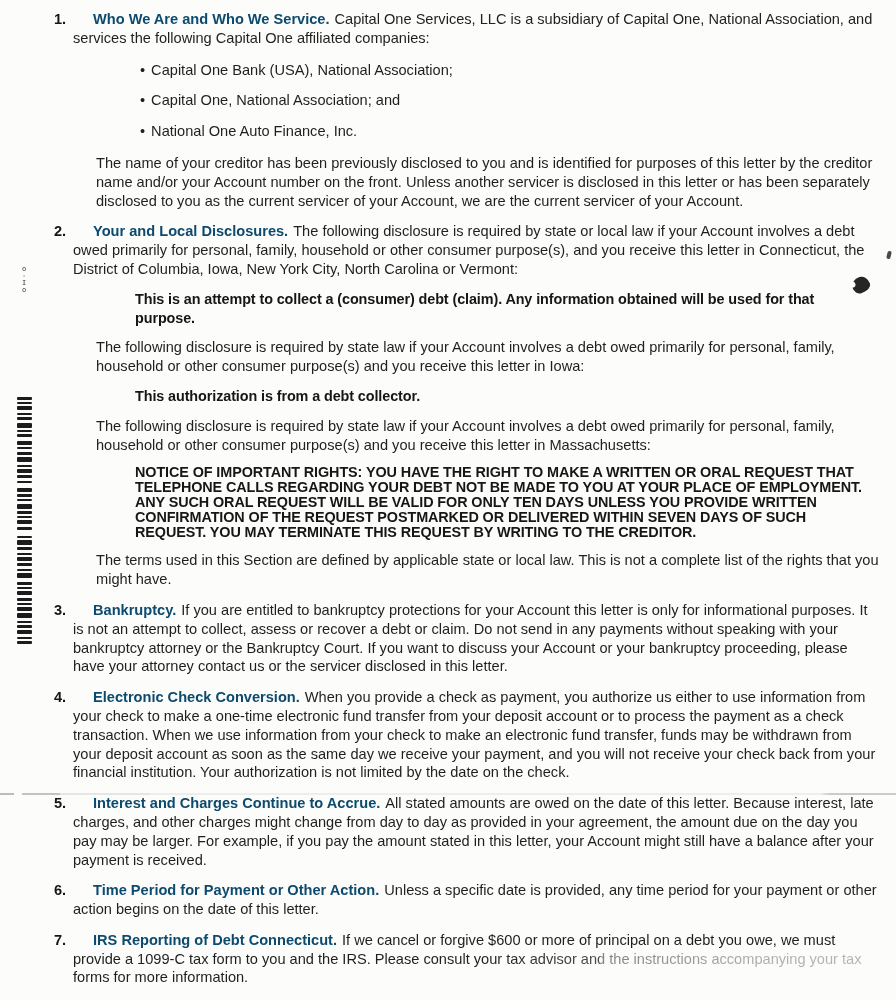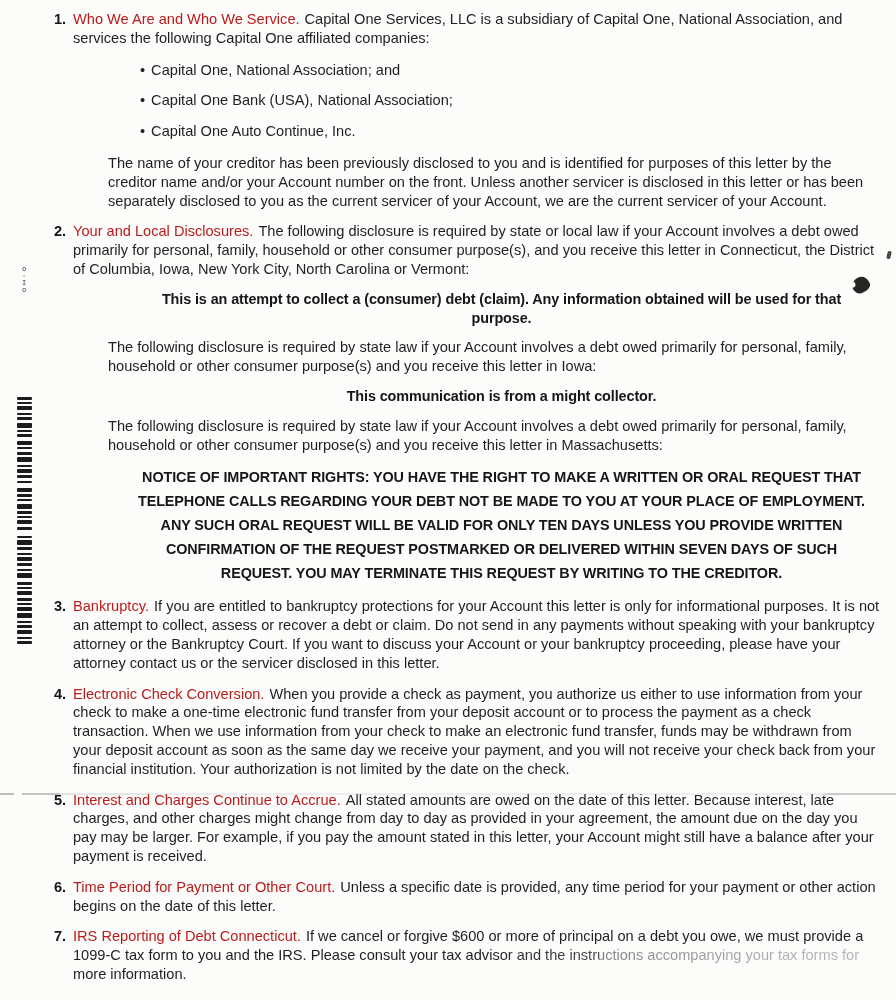--- a/index.html
+++ b/index.html
@@ -5,27 +5,27 @@
   html,body{margin:0;padding:0;background:#ffffff;}
   .page{
     position:relative;width:896px;height:1000px;overflow:hidden;
     background:#fcfcfb;color:#1f1f1f;
     font-family:"Liberation Sans","DejaVu Sans",sans-serif;
     font-size:14.6px;line-height:18.8px;
   }
   .content{position:absolute;top:10px;left:0;width:896px;}
   .item{position:relative;padding-left:73px;padding-right:14px;margin-bottom:12px;}
   .num{position:absolute;left:54px;top:0;font-weight:bold;color:#161616;}
-  .lead b{font-weight:normal;color:#b91c1c;margin-right:5px;}
-  .sub{margin:11px 0 11px 35px;}
+  .lead b{font-weight:bold;color:#0c4a6e;margin-right:5px;margin-left:20px;}
+  .sub{margin:11px 0 11px 23px;}
   .bullets{margin:13px 0 13px 67px;}
   .bullet{margin-bottom:12px;}
   .bullet .dot{margin-right:6px;}
-  .emphasis{font-weight:bold;color:#161616;margin:11px 14px 11px 62px;letter-spacing:-0.1px;font-size:14.4px;text-align:center;}
-  .caps{line-height:24px;}
+  .emphasis{font-weight:bold;color:#161616;margin:11px 14px 11px 62px;letter-spacing:-0.1px;font-size:14.4px;}
+  .caps{line-height:15px;}
   p{margin:0;}
   
   .barcode{position:absolute;left:17px;top:397px;width:15px;}
   .barcode .bar{width:100%;background:#1c1c1c;border-radius:1px;}
   .reg-mark{
     position:absolute;left:18px;top:266px;width:12px;
     font-size:7px;line-height:7px;color:#3a3a3a;white-space:pre-line;
     font-family:"DejaVu Sans Mono",monospace;text-align:center;
   }
   .ink-blot{
@@ -115,55 +115,56 @@
 o</div>
   <div class="ink-blot"></div>
   <div class="edge-speck"></div>
 
   <div class="content">
 
     <div class="item">
       <span class="num">1.</span>
       <p class="lead"><b>Who We Are and Who We Service.</b><span>Capital One Services, LLC is a subsidiary of Capital One, National Association, and services the following Capital One affiliated companies:</span></p>
       <div class="bullets">
+        <p class="bullet"><span class="dot">•</span><span>Capital One Bank (USA), National Association;</span></p>
         <p class="bullet"><span class="dot">•</span><span>Capital One, National Association; and</span></p>
-        <p class="bullet"><span class="dot">•</span><span>Capital One Bank (USA), National Association;</span></p>
-        <p class="bullet"><span class="dot">•</span><span>Capital One Auto Continue, Inc.</span></p>
+        <p class="bullet"><span class="dot">•</span><span>National One Auto Finance, Inc.</span></p>
       </div>
       <p class="sub">The name of your creditor has been previously disclosed to you and is identified for purposes of this letter by the creditor name and/or your Account number on the front. Unless another servicer is disclosed in this letter or has been separately disclosed to you as the current servicer of your Account, we are the current servicer of your Account.</p>
     </div>
 
     <div class="item">
       <span class="num">2.</span>
       <p class="lead"><b>Your and Local Disclosures.</b><span>The following disclosure is required by state or local law if your Account involves a debt owed primarily for personal, family, household or other consumer purpose(s), and you receive this letter in Connecticut, the District of Columbia, Iowa, New York City, North Carolina or Vermont:</span></p>
       <p class="emphasis">This is an attempt to collect a (consumer) debt (claim). Any information obtained will be used for that purpose.</p>
       <p class="sub">The following disclosure is required by state law if your Account involves a debt owed primarily for personal, family, household or other consumer purpose(s) and you receive this letter in Iowa:</p>
-      <p class="emphasis">This communication is from a might collector.</p>
+      <p class="emphasis">This authorization is from a debt collector.</p>
       <p class="sub">The following disclosure is required by state law if your Account involves a debt owed primarily for personal, family, household or other consumer purpose(s) and you receive this letter in Massachusetts:</p>
       <p class="emphasis caps">NOTICE OF IMPORTANT RIGHTS: YOU HAVE THE RIGHT TO MAKE A WRITTEN OR ORAL REQUEST THAT TELEPHONE CALLS REGARDING YOUR DEBT NOT BE MADE TO YOU AT YOUR PLACE OF EMPLOYMENT. ANY SUCH ORAL REQUEST WILL BE VALID FOR ONLY TEN DAYS UNLESS YOU PROVIDE WRITTEN CONFIRMATION OF THE REQUEST POSTMARKED OR DELIVERED WITHIN SEVEN DAYS OF SUCH REQUEST. YOU MAY TERMINATE THIS REQUEST BY WRITING TO THE CREDITOR.</p>
+      <p class="sub">The terms used in this Section are defined by applicable state or local law. This is not a complete list of the rights that you might have.</p>
     </div>
 
     <div class="item">
       <span class="num">3.</span>
       <p class="lead"><b>Bankruptcy.</b><span>If you are entitled to bankruptcy protections for your Account this letter is only for informational purposes. It is not an attempt to collect, assess or recover a debt or claim. Do not send in any payments without speaking with your bankruptcy attorney or the Bankruptcy Court. If you want to discuss your Account or your bankruptcy proceeding, please have your attorney contact us or the servicer disclosed in this letter.</span></p>
     </div>
 
     <div class="item">
       <span class="num">4.</span>
       <p class="lead"><b>Electronic Check Conversion.</b><span>When you provide a check as payment, you authorize us either to use information from your check to make a one-time electronic fund transfer from your deposit account or to process the payment as a check transaction. When we use information from your check to make an electronic fund transfer, funds may be withdrawn from your deposit account as soon as the same day we receive your payment, and you will not receive your check back from your financial institution. Your authorization is not limited by the date on the check.</span></p>
     </div>
 
     <div class="item">
       <span class="num">5.</span>
       <p class="lead"><b>Interest and Charges Continue to Accrue.</b><span>All stated amounts are owed on the date of this letter.  Because interest, late charges, and other charges might change from day to day as provided in your agreement, the amount due on the day you pay may be larger. For example, if you pay the amount stated in this letter, your Account might still have a balance after your payment is received.</span></p>
     </div>
 
     <div class="item">
       <span class="num">6.</span>
-      <p class="lead"><b>Time Period for Payment or Other Court.</b><span>Unless a specific date is provided, any time period for your payment or other action begins on the date of this letter.</span></p>
+      <p class="lead"><b>Time Period for Payment or Other Action.</b><span>Unless a specific date is provided, any time period for your payment or other action begins on the date of this letter.</span></p>
     </div>
 
     <div class="item">
       <span class="num">7.</span>
       <p class="lead"><b>IRS Reporting of Debt Connecticut.</b><span>If we cancel or forgive $600 or more of principal on a debt you owe, we must provide a 1099-C tax form to you and the IRS. Please consult your tax advisor and the instructions accompanying your tax forms for more information.</span></p>
     </div>
 
   </div>
 
   <div class="fold-line"></div>

